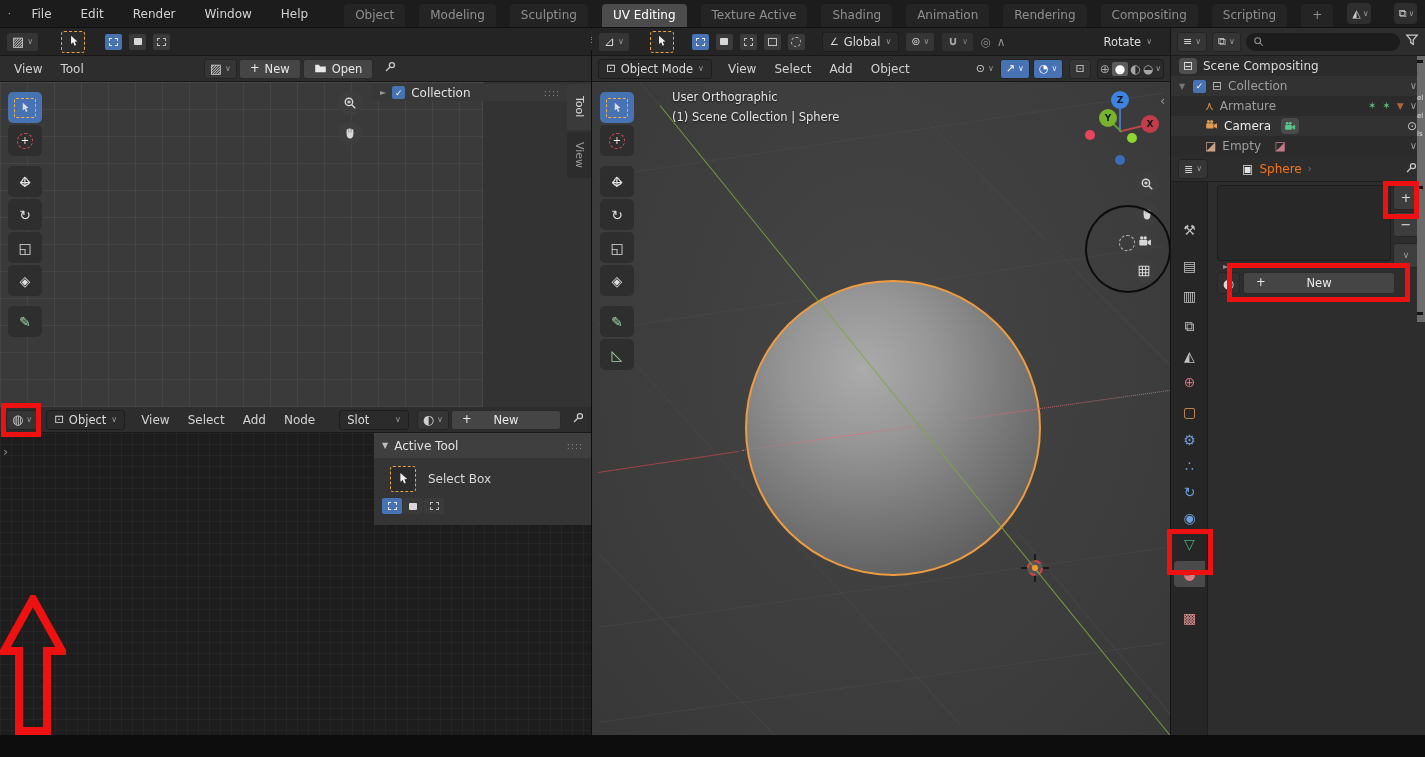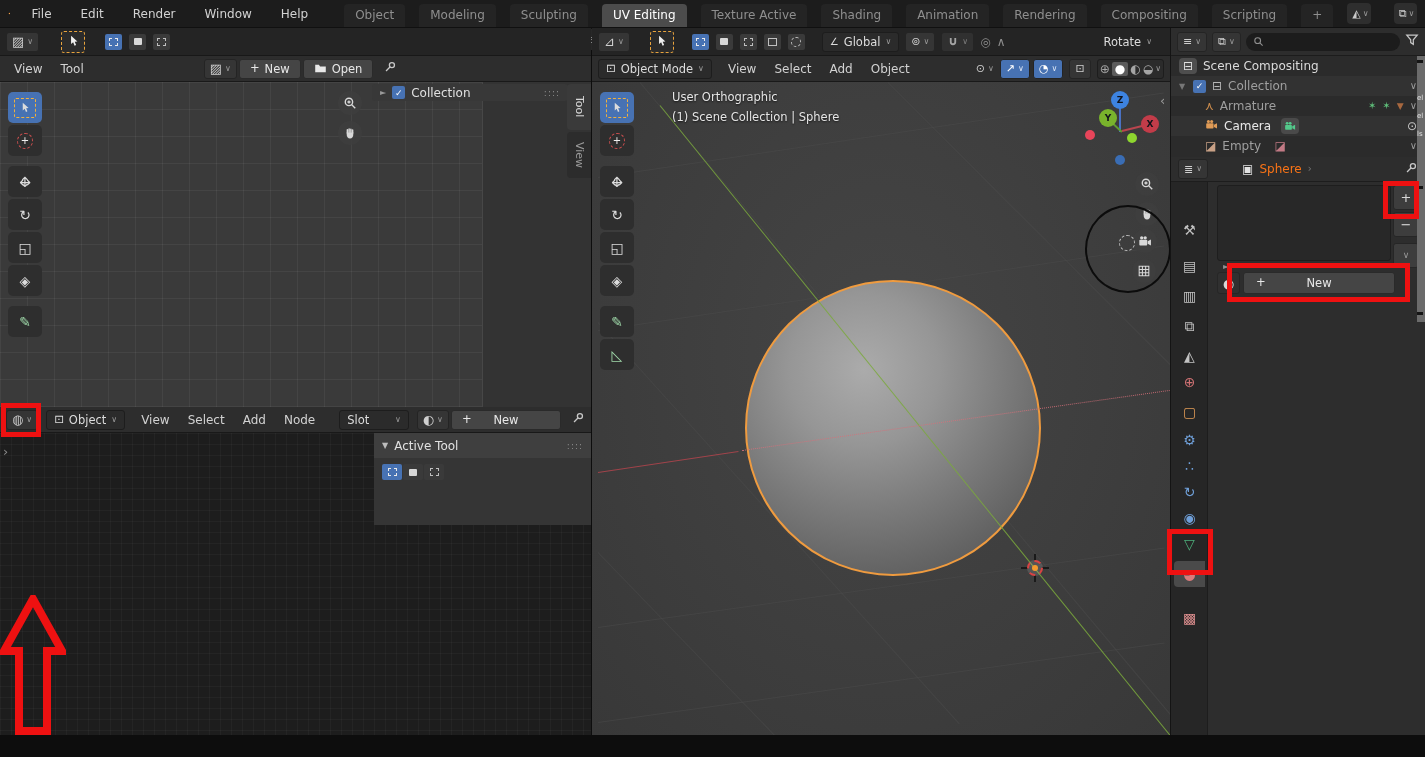--- a/index.html
+++ b/index.html
@@ -355,20 +355,28 @@
 
 <div class="region" id="nd-canvas" style="left:0;top:433px;width:591px;height:302px">
   <span class="glyph" style="position:absolute;left:3px;top:12px;color:#8a8a8a;font-size:13px">›</span>
 
   <div style="position:absolute;left:374px;top:0;width:217px;height:92px;background:#353535">
     <div class="panel-hdr" style="height:25px">
       <span class="glyph" style="font-size:8px;color:#bdbdbd">▼</span>
       <span>Active Tool</span>
       <span class="grip">::::</span>
     </div>
+    <div class="row" style="padding:8px 0 0 16px;gap:12px">
+      <span class="toolchip" style="width:26px;height:26px">
+          <svg class="sicon">
+            <use href="#sym-pointer"></use>
+          </svg>
+        </span>
+      <span style="color:#d8d8d8">Select Box</span>
+    </div>
     <div class="row" style="padding:6px 0 0 8px">
       <span class="modebtn active" style="width:20px">
           <span class="sq-dash"></span>
         </span>
       <span class="modebtn" style="width:20px">
           <span class="sq-solid"></span>
         </span>
       <span class="modebtn" style="width:20px">
           <span class="sq-out" style="border-style:dashed"></span>
         </span>

